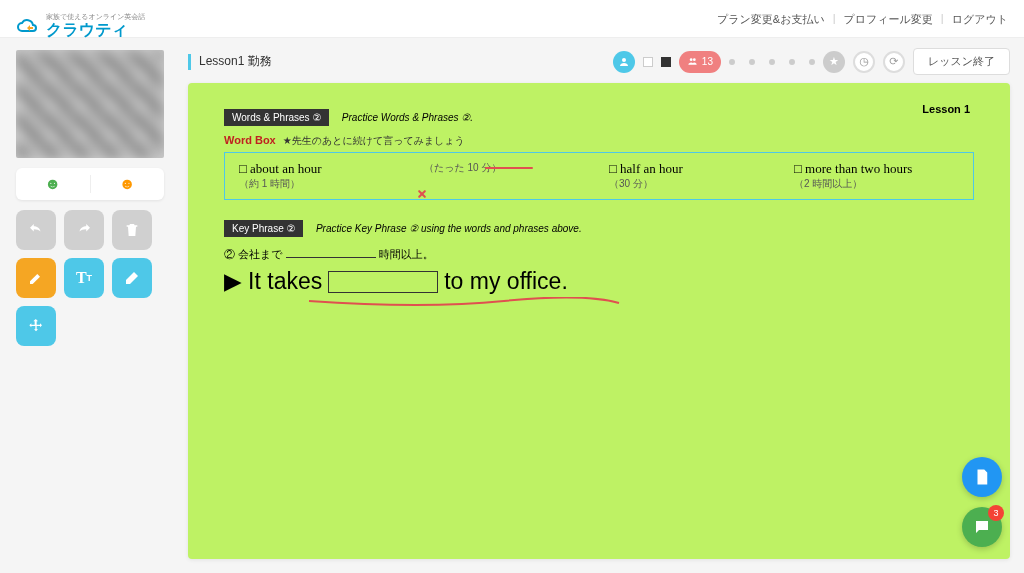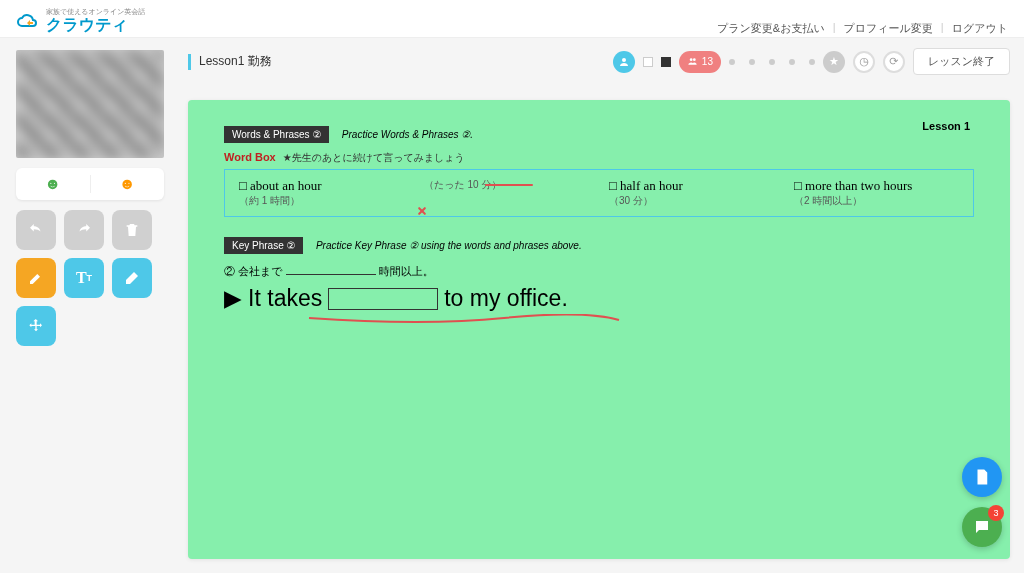--- a/index.html
+++ b/index.html
@@ -1,52 +1,52 @@
 <!DOCTYPE html>
 <html><head>
 <meta charset="utf-8">
 <style>
 *{margin:0;padding:0;box-sizing:border-box;font-family:"Hiragino Sans","Yu Gothic",sans-serif}
 body{background:#f5f5f5;width:1024px;height:573px;overflow:hidden;position:relative}
-.header{height:38px;background:#fff;display:flex;align-items:flex-end;justify-content:space-between;padding:1px 16px;border-bottom:1px solid #eee}
+.header{height:38px;background:#fff;display:flex;align-items:flex-start;justify-content:space-between;padding:12px 16px;border-bottom:1px solid #eee}
 .logo{display:flex;align-items:center;gap:6px}
 .logo-icon{width:24px;height:24px}
 .logo-text{font-size:16px;font-weight:600;color:#0099cc}
 .logo-sub{font-size:7px;color:#888;margin-bottom:-2px}
 .header-nav{display:flex;gap:8px;font-size:11px;color:#555}
 .header-nav span{cursor:pointer}
 .header-nav .sep{color:#ccc}
 .main{display:flex;height:535px}
 .sidebar{width:180px;padding:12px 16px;display:flex;flex-direction:column;gap:10px}
 .video{width:148px;height:108px;background:#ccc;border-radius:2px;position:relative;overflow:hidden}
 .video::before{content:"";position:absolute;inset:0;background:linear-gradient(45deg,#aaa 0%,#ddd 25%,#888 25%,#888 50%,#bbb 50%,#bbb 75%,#999 75%);background-size:30px 30px;filter:blur(6px)}
 .feedback{display:flex;gap:0;background:#fff;border-radius:6px;height:32px;align-items:center;justify-content:space-around;box-shadow:0 1px 3px rgba(0,0,0,0.08)}
 .feedback-btn{flex:1;text-align:center;font-size:16px}
 .feedback .divider{width:1px;height:18px;background:#eee}
 .tools{display:flex;flex-wrap:wrap;gap:8px}
 .tool{width:40px;height:40px;border-radius:8px;display:flex;align-items:center;justify-content:center;font-size:16px;color:#fff}
 .tool.gray{background:#d0d0d0}
 .tool.orange{background:#f5a623}
 .tool.blue{background:#4ec8e8}
 .content{flex:1;padding:10px 14px 14px 8px;display:flex;flex-direction:column}
-.topbar{display:flex;align-items:center;gap:8px;margin-bottom:25px}
+.topbar{display:flex;align-items:center;gap:8px;margin-bottom:8px}
 .title-bar{display:flex;align-items:center;gap:8px;flex:1}
 .title-accent{width:3px;height:16px;background:#4ec8e8}
 .title-text{font-size:12px;color:#333}
 .tb-icons{display:flex;align-items:center;gap:8px}
 .circ{width:22px;height:22px;border-radius:50%;display:flex;align-items:center;justify-content:center;font-size:11px;color:#fff}
 .circ.blue{background:#4ec8e8}
 .circ.gray{background:#ccc}
 .circ.outline{background:#fff;border:2px solid #ddd;color:#999}
 .pill{background:#f08080;color:#fff;border-radius:12px;height:22px;padding:0 8px;display:flex;align-items:center;font-size:10px;gap:4px}
 .dots{display:flex;gap:14px;align-items:center}
 .dot{width:6px;height:6px;border-radius:50%;background:#ccc}
 .sq{width:10px;height:10px}
 .end-btn{background:#fff;border:1px solid #ddd;border-radius:4px;padding:5px 14px;font-size:11px;color:#555}
-.slide-area{flex:1;background:#86efac;border-radius:4px;box-shadow:0 1px 4px rgba(0,0,0,0.08);padding:24px 36px;font-family:Georgia,serif;position:relative}
+.slide-area{flex:1;background:#bef264;border-radius:4px;box-shadow:0 1px 4px rgba(0,0,0,0.08);padding:24px 36px;font-family:Georgia,serif;position:relative}
 .lesson-num{position:absolute;top:20px;right:40px;font-size:11px;font-weight:bold}
 .section-label{display:inline-block;background:#333;color:#fff;font-size:10px;padding:3px 8px}
 .section-sub{font-size:10px;margin-left:8px;font-style:italic}
 .wordbox-title{color:#c02020;font-size:11px;font-weight:bold;margin-top:8px}
 .wordbox-title .jp{color:#333;font-weight:normal;font-size:10px;margin-left:4px}
 .wordbox{border:1px solid #4ec8e8;padding:8px 14px;margin-top:4px;display:grid;grid-template-columns:1fr 1fr 1fr 1fr;gap:4px 20px;font-size:12px;position:relative}
 .wb-item .en{font-family:"Comic Sans MS",cursive;font-size:13px}
 .wb-item .jp{font-size:10px;color:#555}
 .keyphrase{margin-top:18px}
 .kp-instruction{font-size:10px;margin-top:6px}

